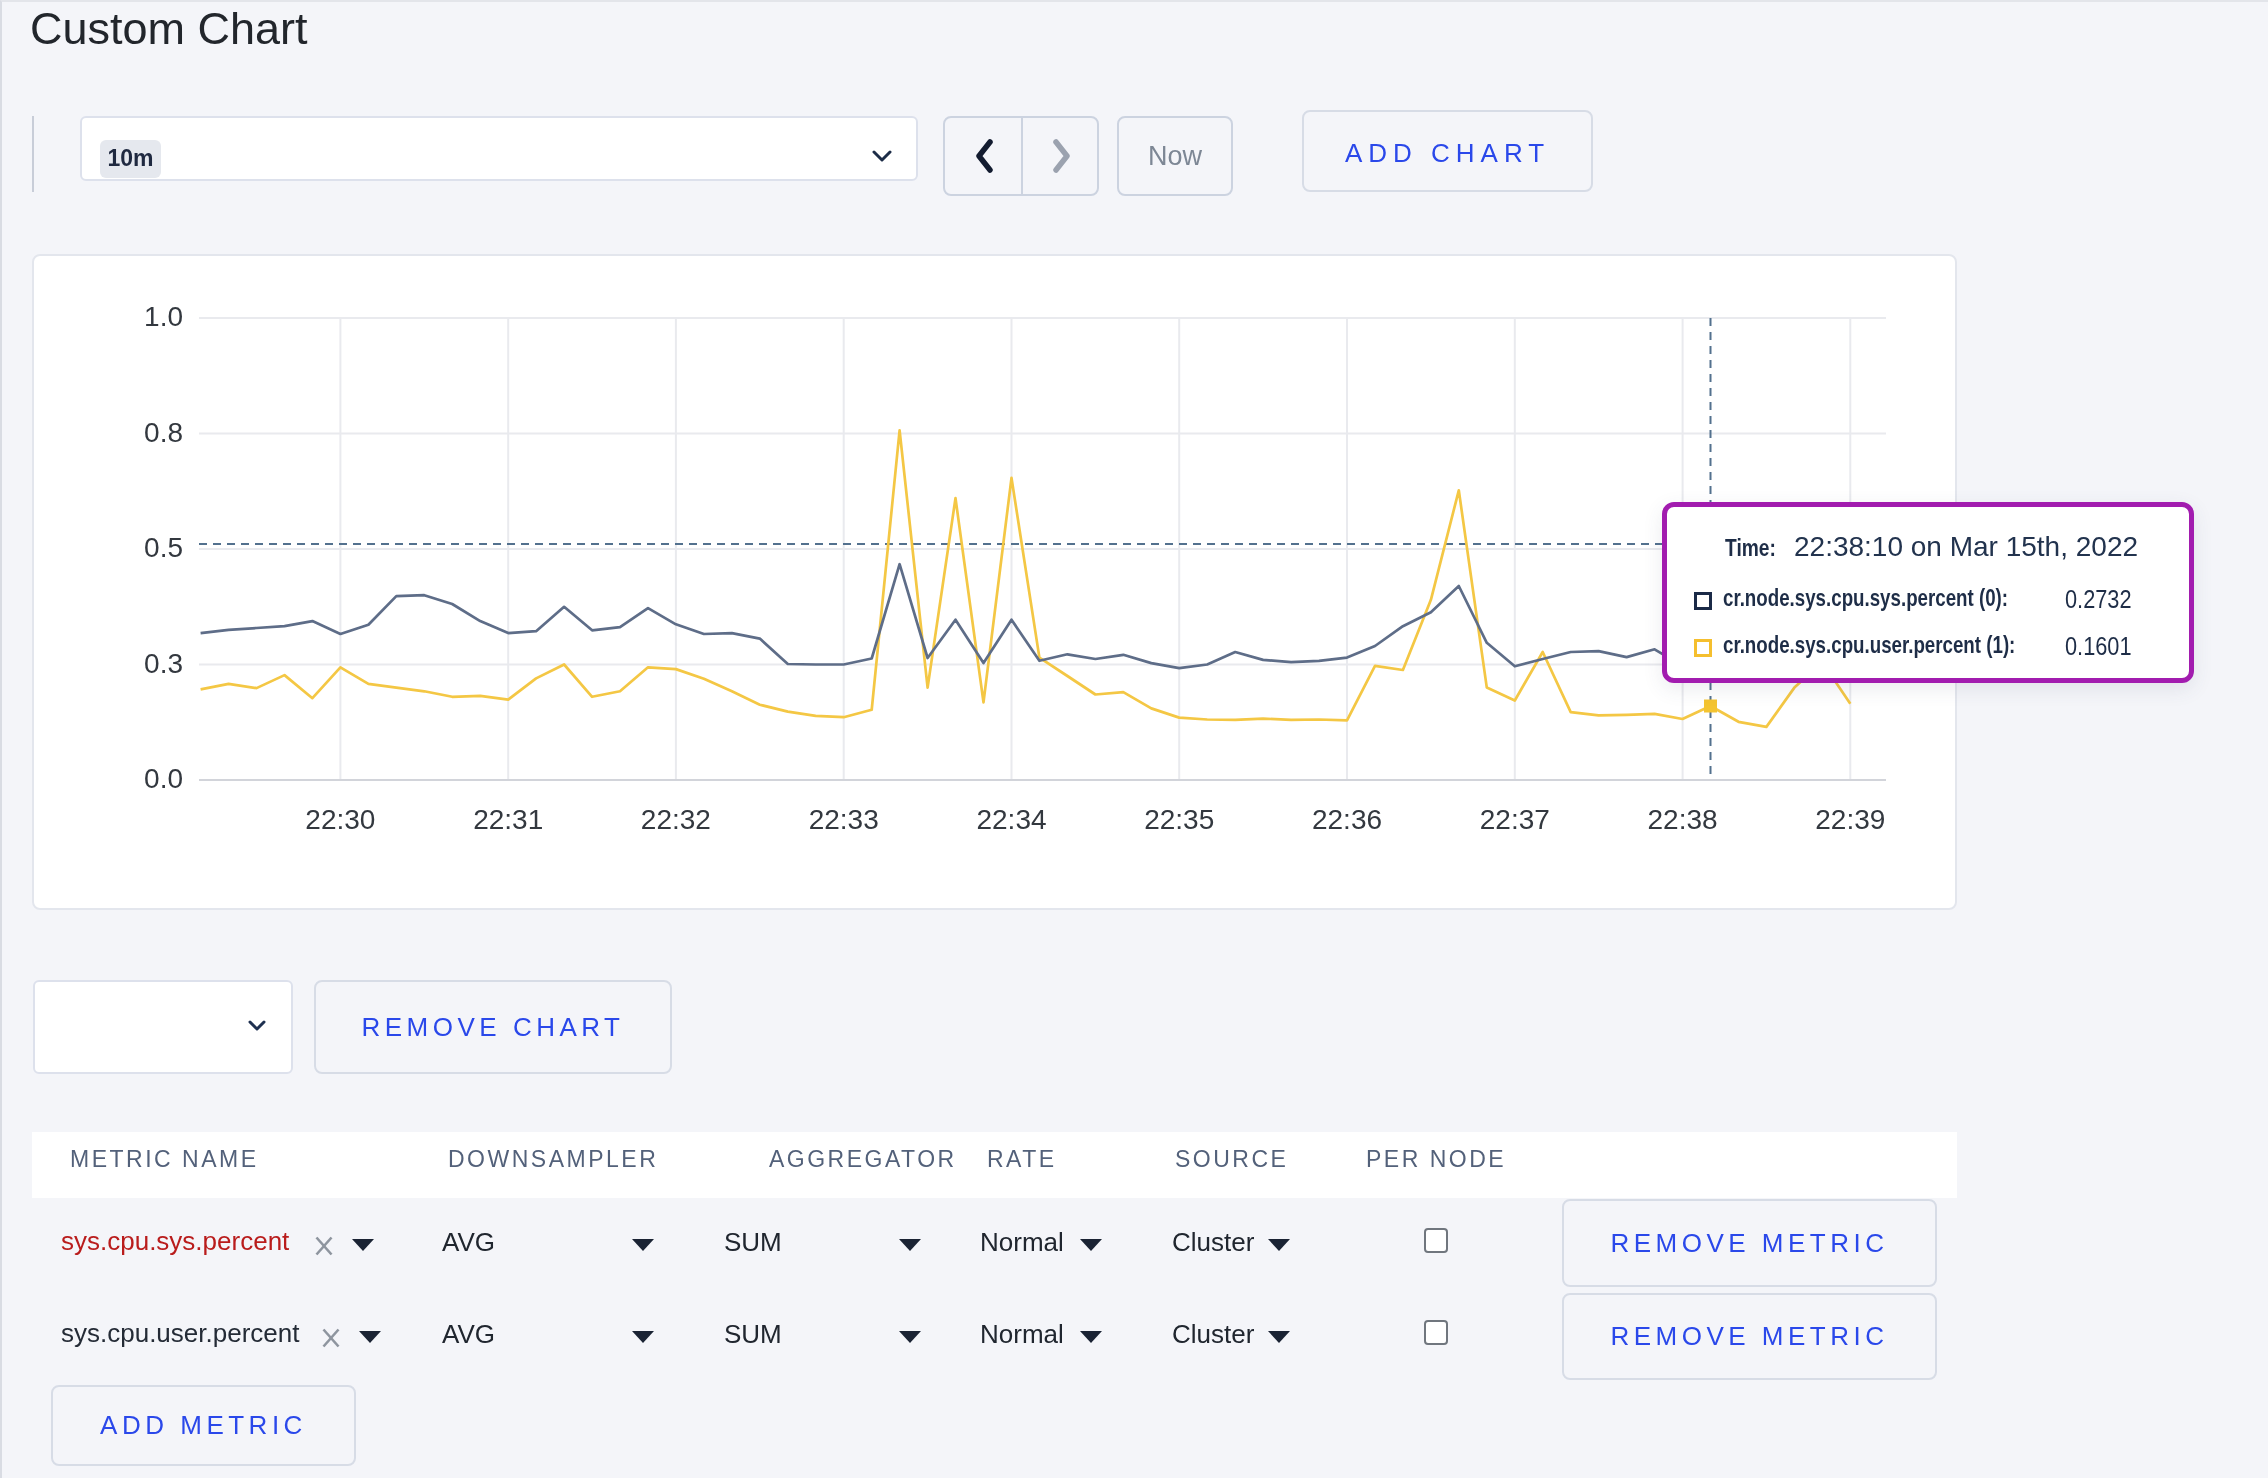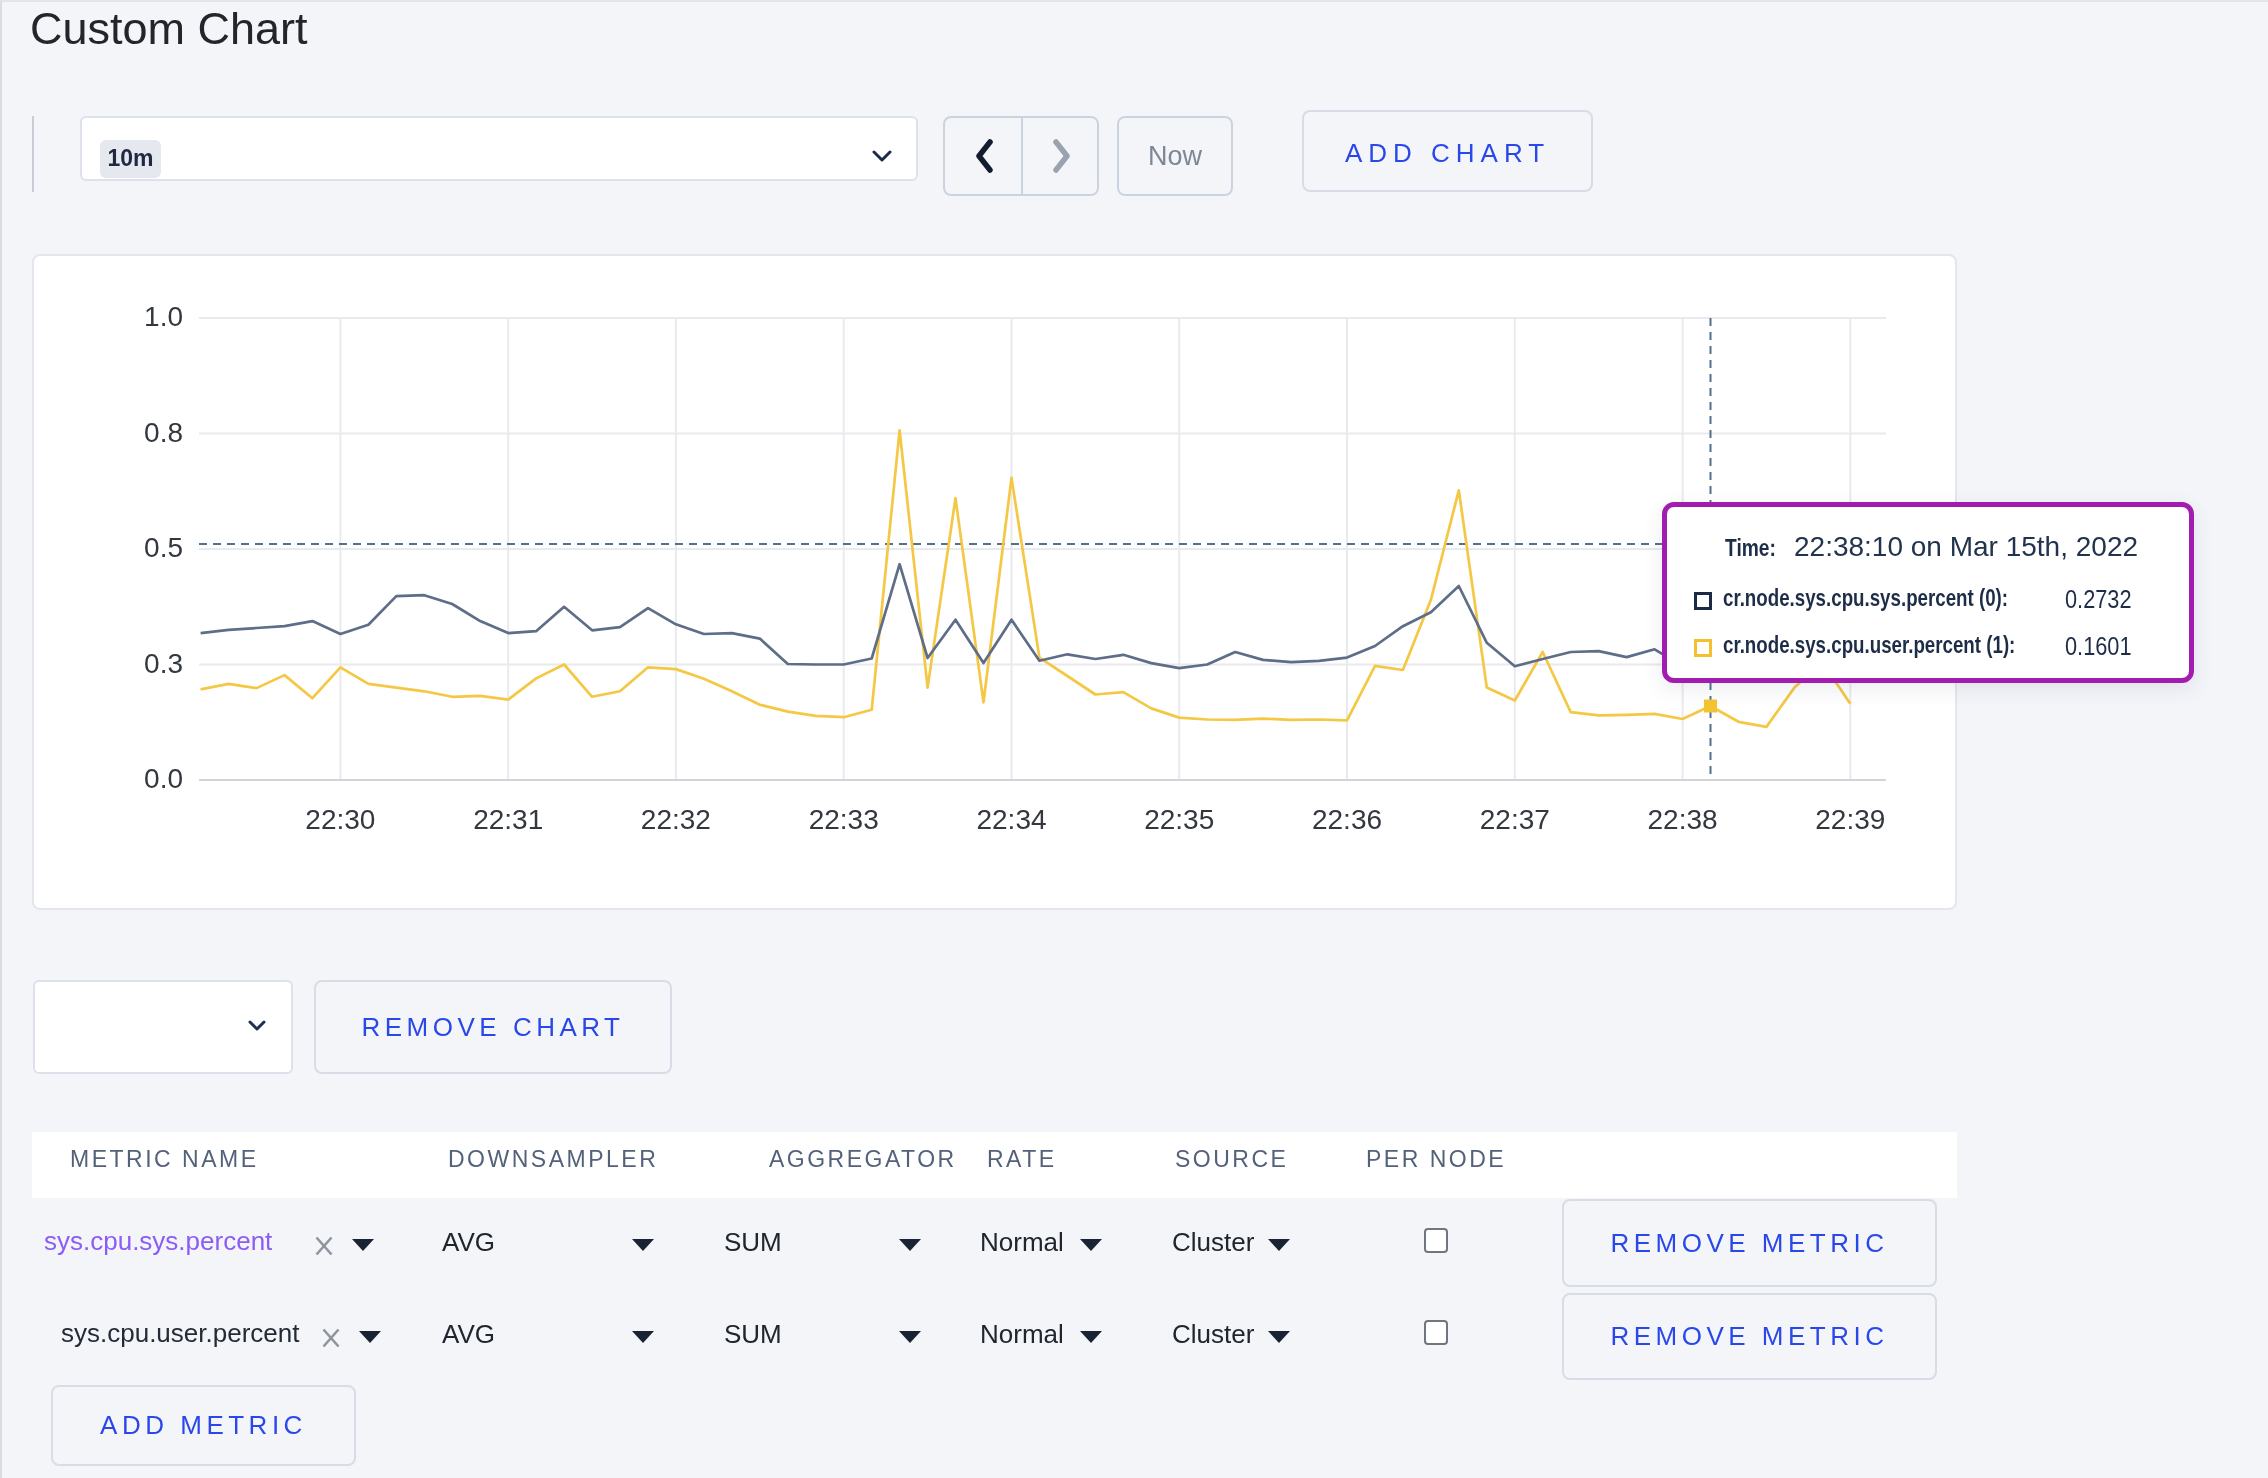--- a/index.html
+++ b/index.html
@@ -95,21 +95,21 @@
 <div class="btn" style="left:312px;top:978px;width:358px;height:94px;line-height:90px;">REMOVE CHART</div>
 
 <div class="abs" style="left:30px;top:1130px;width:1925px;height:66px;background:#fff;"></div>
 <div class="abs hdr" style="left:68px;top:1144px;font-size:23px;letter-spacing:2.5px;font-weight:400;color:#53617a;">METRIC NAME</div>
 <div class="abs hdr" style="left:446px;top:1144px;font-size:23px;letter-spacing:2.5px;font-weight:400;color:#53617a;">DOWNSAMPLER</div>
 <div class="abs hdr" style="left:726px;top:1144px;font-size:23px;letter-spacing:2.5px;font-weight:400;color:#53617a;margin-left:41px;">AGGREGATOR</div>
 <div class="abs hdr" style="left:985px;top:1144px;font-size:23px;letter-spacing:2.5px;font-weight:400;color:#53617a;">RATE</div>
 <div class="abs hdr" style="left:1173px;top:1144px;font-size:23px;letter-spacing:2.5px;font-weight:400;color:#53617a;">SOURCE</div>
 <div class="abs hdr" style="left:1364px;top:1144px;font-size:23px;letter-spacing:2.5px;font-weight:400;color:#53617a;">PER NODE</div>
 
-<div class="abs" style="left:42px;top:1224px;font-size:26px;color:#8b5cf6;">sys.cpu.sys.percent</div>
+<div class="abs" style="left:59px;top:1224px;font-size:26px;color:#b91c1c;">sys.cpu.sys.percent</div>
 <svg class="abs" style="left:313px;top:1234px" width="18" height="20" viewBox="0 0 18 20">
   <line x1="1.5" y1="1.5" x2="16.5" y2="18.5" stroke="#8e959f" stroke-width="2.6"></line>
   <line x1="16.5" y1="1.5" x2="1.5" y2="18.5" stroke="#8e959f" stroke-width="2.6"></line>
   </svg>
 <div class="abs tri" style="left:350px;top:1237px;border-left:11px solid transparent;border-right:11px solid transparent;border-top:12px solid #1a2334;width:0;height:0;"></div>
 <div class="abs" style="left:440px;top:1225px;font-size:26px;color:#20262f;">AVG</div>
 <div class="abs tri" style="left:630px;top:1237px;border-left:11px solid transparent;border-right:11px solid transparent;border-top:12px solid #1a2334;width:0;height:0;"></div>
 <div class="abs" style="left:722px;top:1225px;font-size:26px;color:#20262f;">SUM</div>
 <div class="abs tri" style="left:897px;top:1237px;border-left:11px solid transparent;border-right:11px solid transparent;border-top:12px solid #1a2334;width:0;height:0;"></div>
 <div class="abs" style="left:978px;top:1225px;font-size:26px;color:#20262f;">Normal</div>

